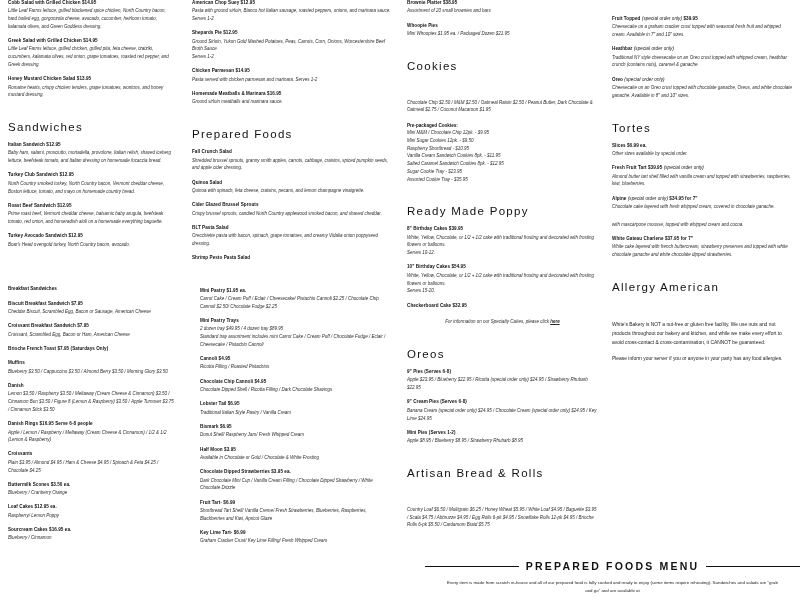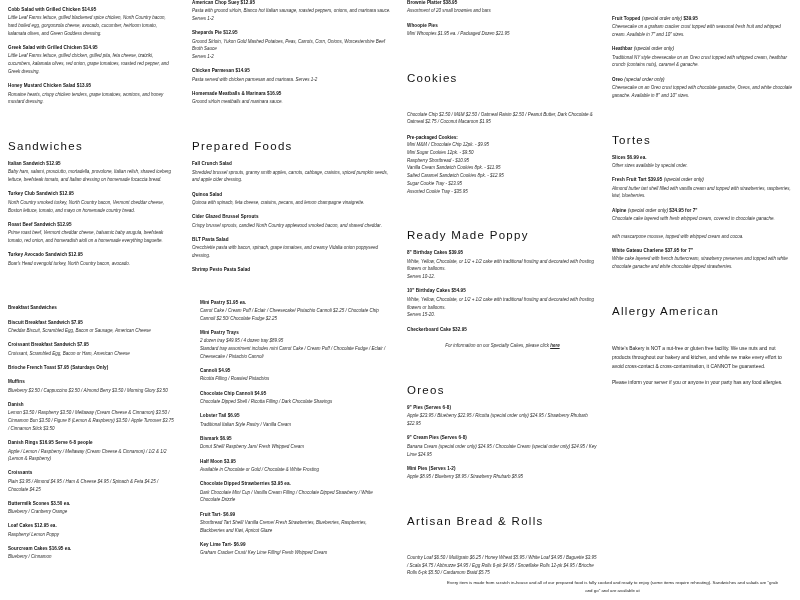--- a/index.html
+++ b/index.html
@@ -23,33 +23,33 @@
   .columns {
     display: flex;
     width: 800px;
     height: 600px;
     align-items: flex-start;
   }
   .col {
     position: relative;
     height: 600px;
   }
-  .col1 { width: 190px; padding: 11px 14px 0 8px; }
+  .col1 { width: 190px; padding: 4px 14px 0 8px; }
   .col2 { width: 215px; padding: 4px 14px 4px 2px; }
   .col3 { width: 205px; padding: 4px 12px 0 2px; }
   .col4 { width: 190px; padding: 20px 6px 0 2px; }
 
   .section-head {
     font-size: 11.5px;
     font-weight: 400;
     letter-spacing: 1.3px;
     margin: 0 0 9px 0;
     color: #111;
   }
-  .sec-gap-lg { margin-top: 34px; }
+  .sec-gap-lg { margin-top: 22px; }
 
   .item { margin-bottom: 7.5px; }
   .item-name {
     font-size: 4.6px;
     font-weight: 700;
     line-height: 1.5;
     letter-spacing: 0.06px;
     margin: 0;
     color: #111;
   }
@@ -415,15 +415,20 @@
 
       <h2 class="section-head sec-gap-lg">Allergy American</h2>
       <div class="blank-space-md"></div>
       <p class="adv-body">White's Bakery is NOT a nut-free or gluten free facility.  We use nuts and nut products throughout our bakery and kitchen, and while we make every effort to avoid cross-contact &amp; cross-contamination, it CANNOT be guaranteed.</p>
       <p class="adv-body">Please inform your server if you or anyone in your party has any food allergies.</p>
     </div>
 
   </div>
 
   <div class="footer">
+    <div class="footer-rule-wrap">
+      <span class="footer-rule"></span>
+      <span class="footer-title">PREPARED FOODS MENU</span>
+      <span class="footer-rule"></span>
+    </div>
     <p class="footer-body">Every item is made from scratch in-house and all of our prepared food is fully cooked and ready to enjoy (some items require reheating).  Sandwiches and salads are "grab and go" and are available at</p>
   </div>
 </div>
 
 </body></html>

